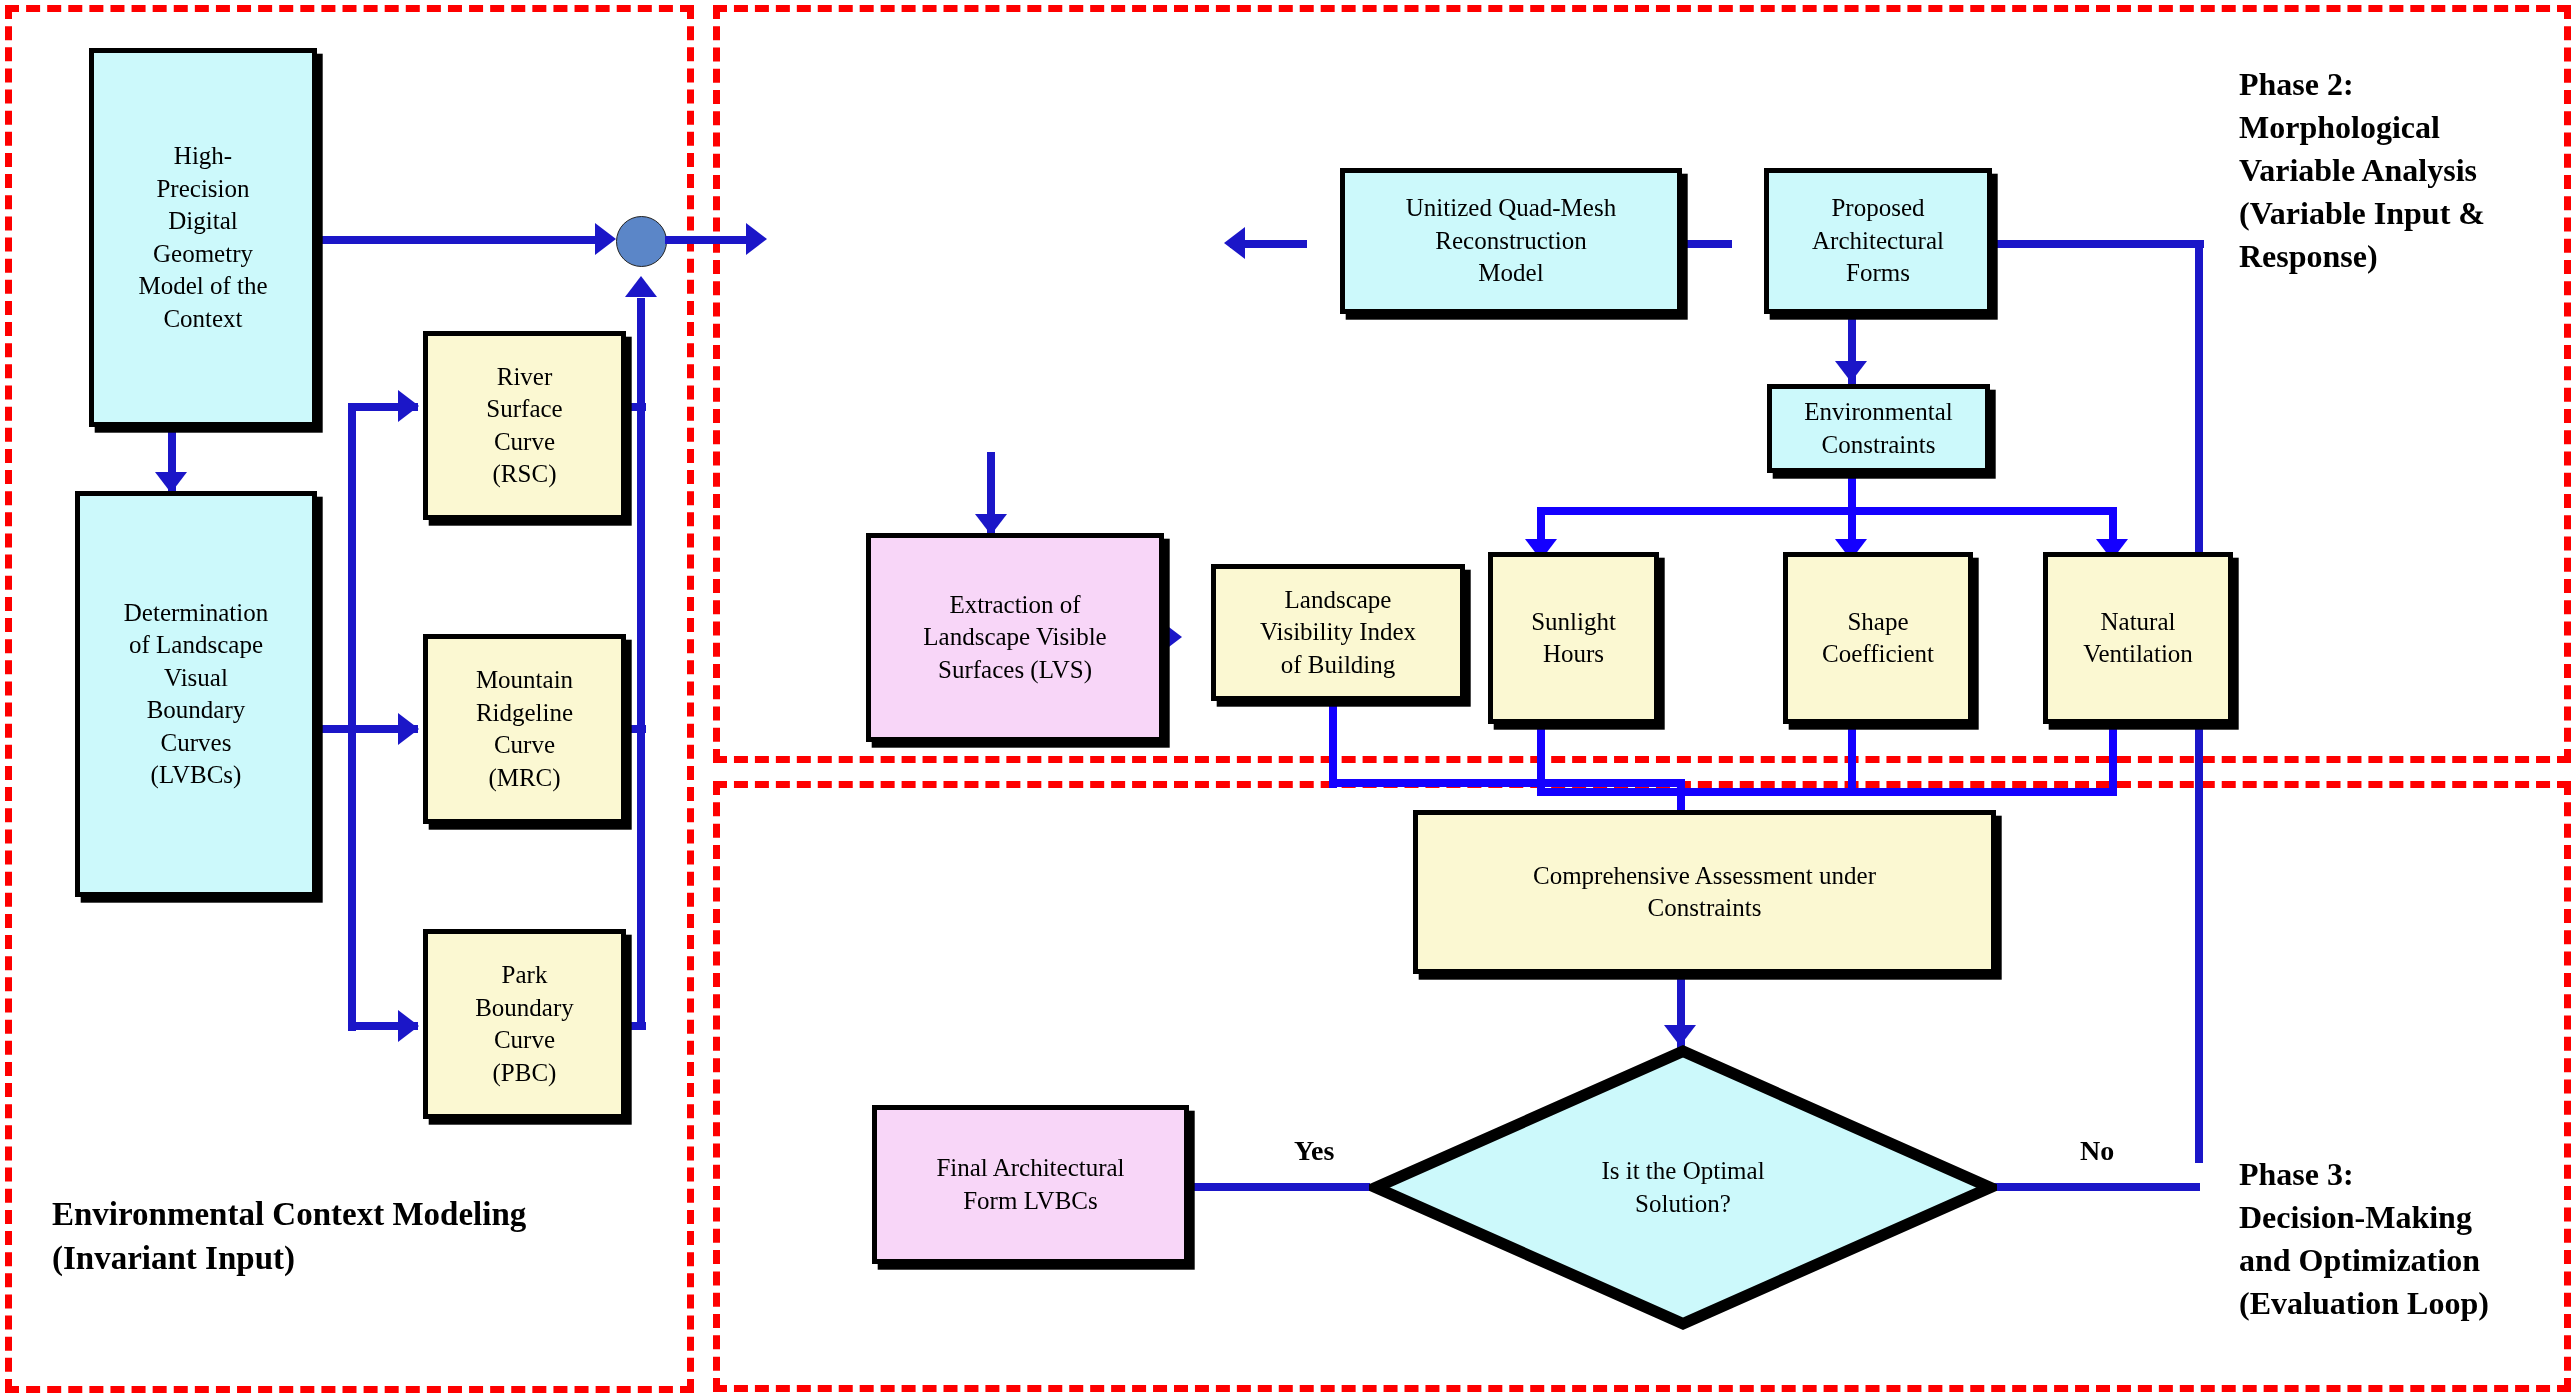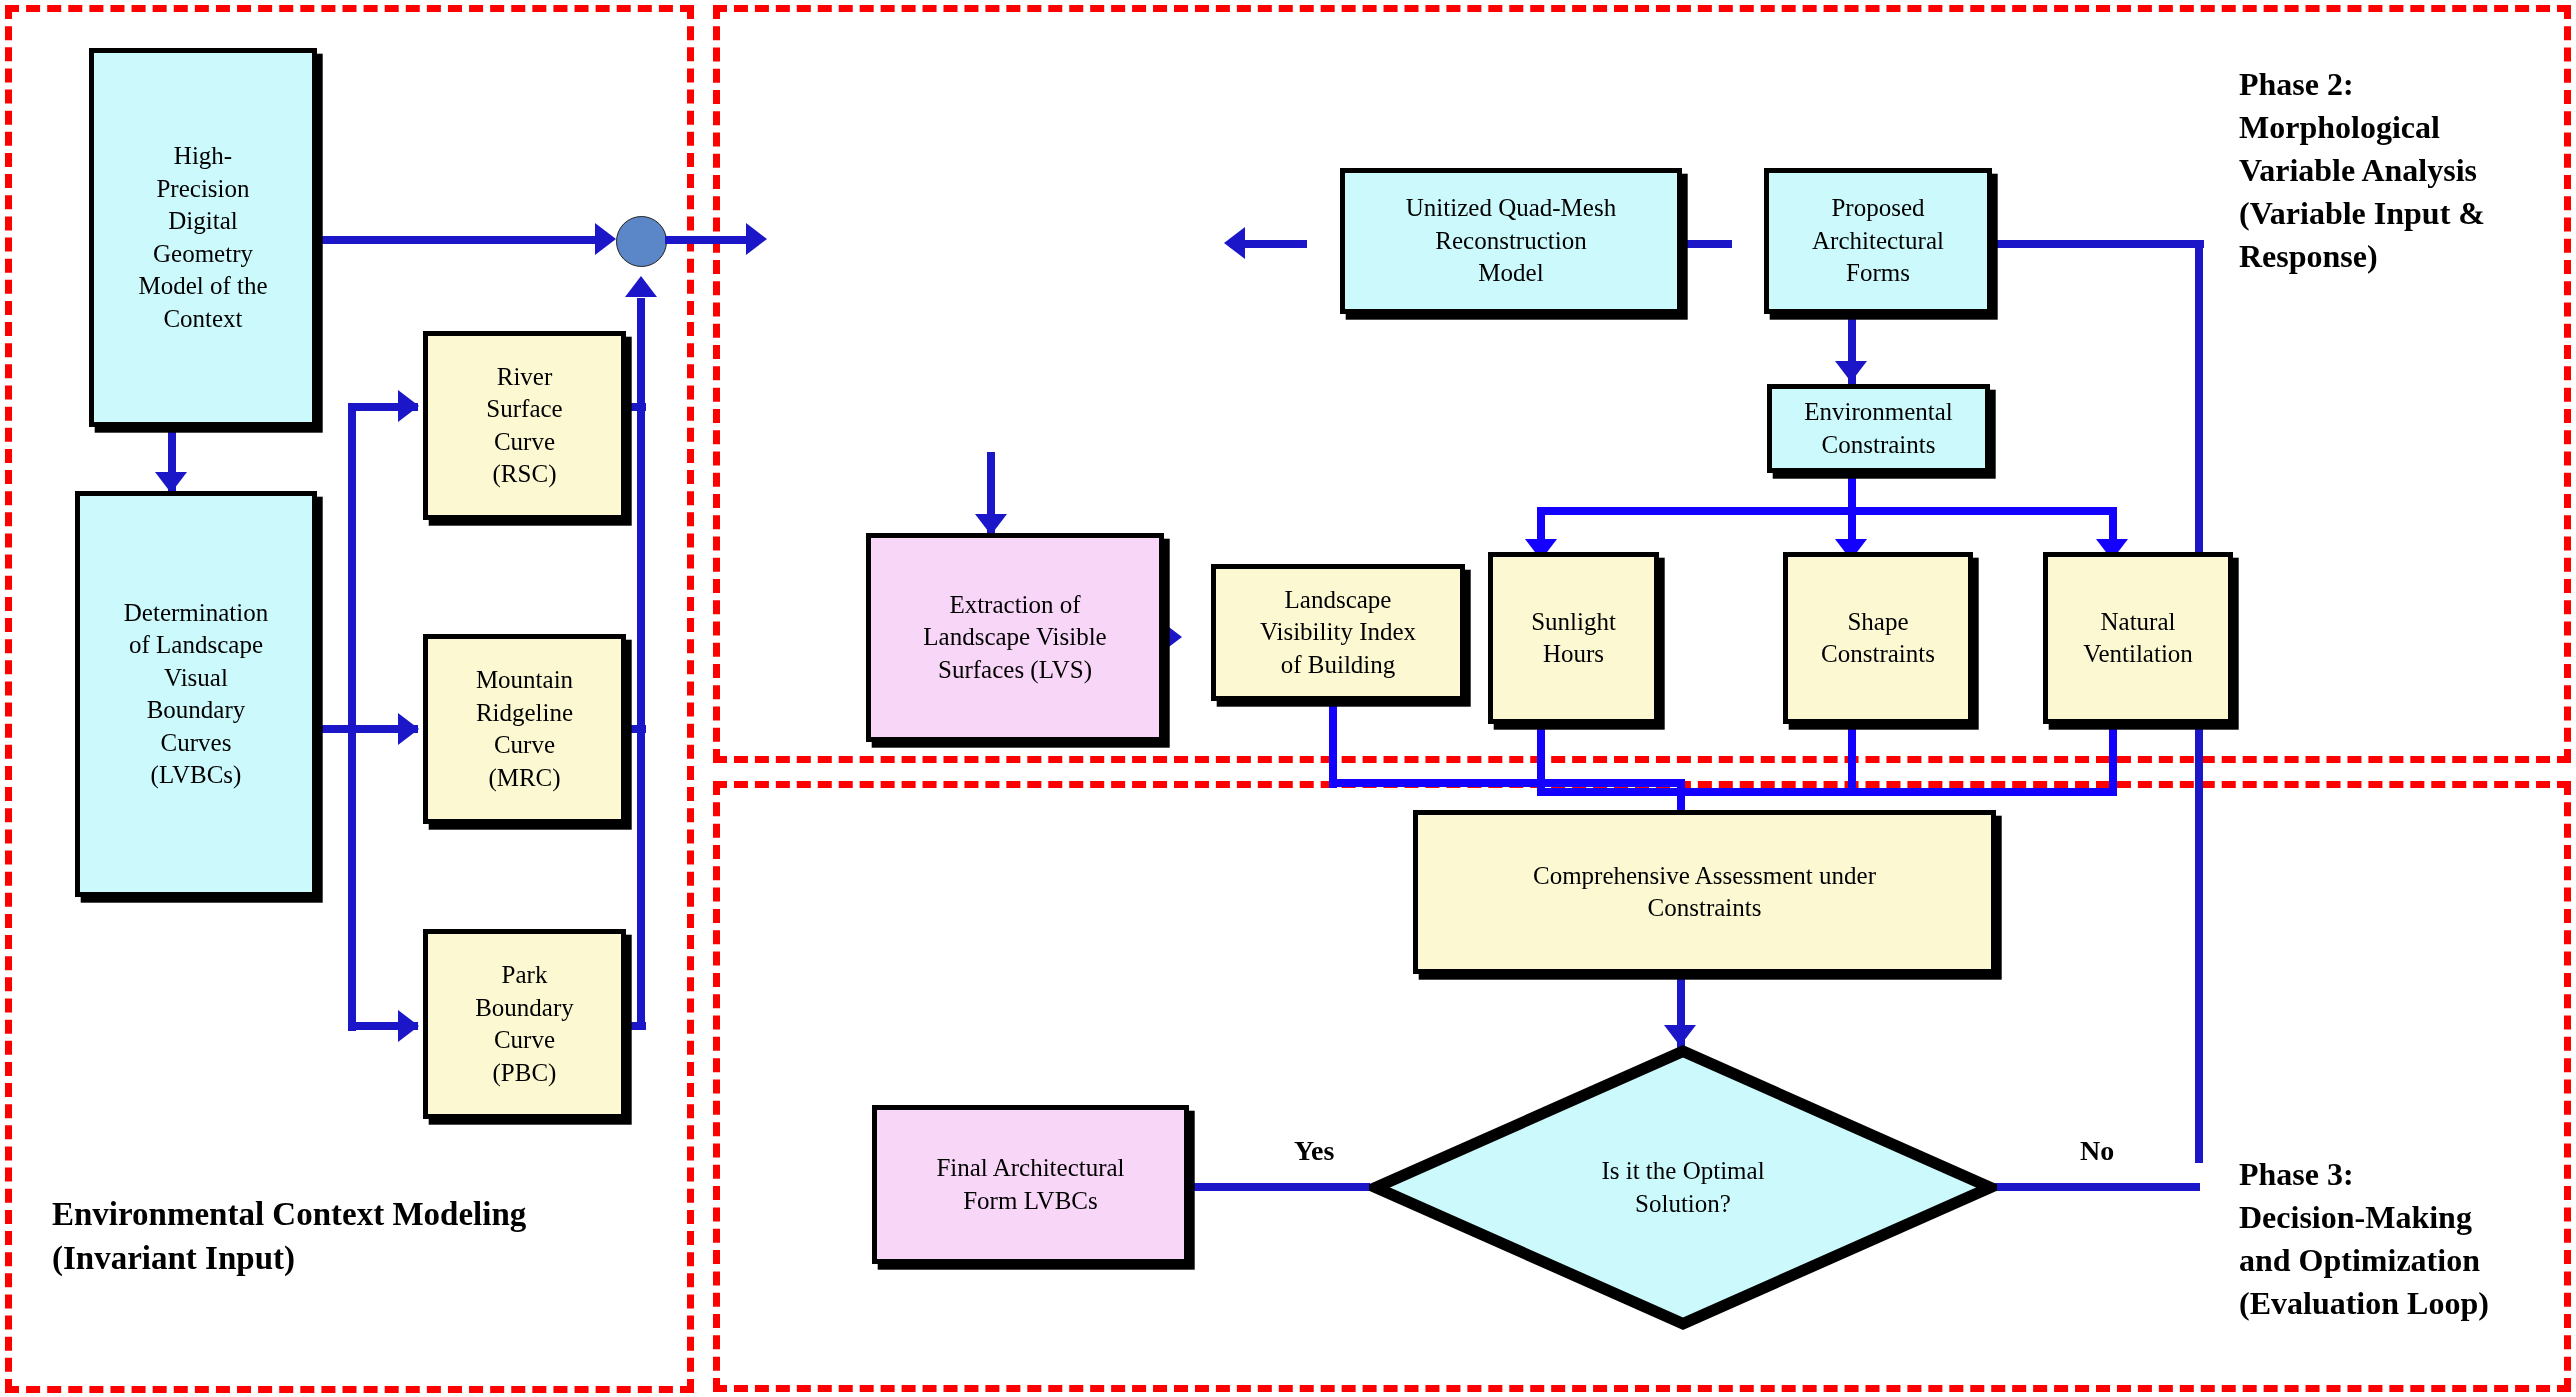--- a/index.html
+++ b/index.html
@@ -195,21 +195,21 @@
 of Building</span>
   </div>
 
   <div class="node yellow" style="left:1459px;top:552px;width:171px;height:172px;font-size:25px;">
     <span style="white-space:pre-line;">Sunlight
 Hours</span>
   </div>
 
   <div class="node yellow" style="left:1754px;top:552px;width:190px;height:172px;font-size:25px;">
     <span style="white-space:pre-line;">Shape
-Constraints</span>
+Coefficient</span>
   </div>
 
   <div class="node yellow" style="left:2014px;top:552px;width:190px;height:172px;font-size:25px;">
     <span style="white-space:pre-line;">Natural
 Ventilation</span>
   </div>
 
   <div class="ln" style="left:1677px;top:974px;width:8.2px;height:76px;"></div>
   <div class="arw down" style="left:1664px;top:1025px;"></div>
 

